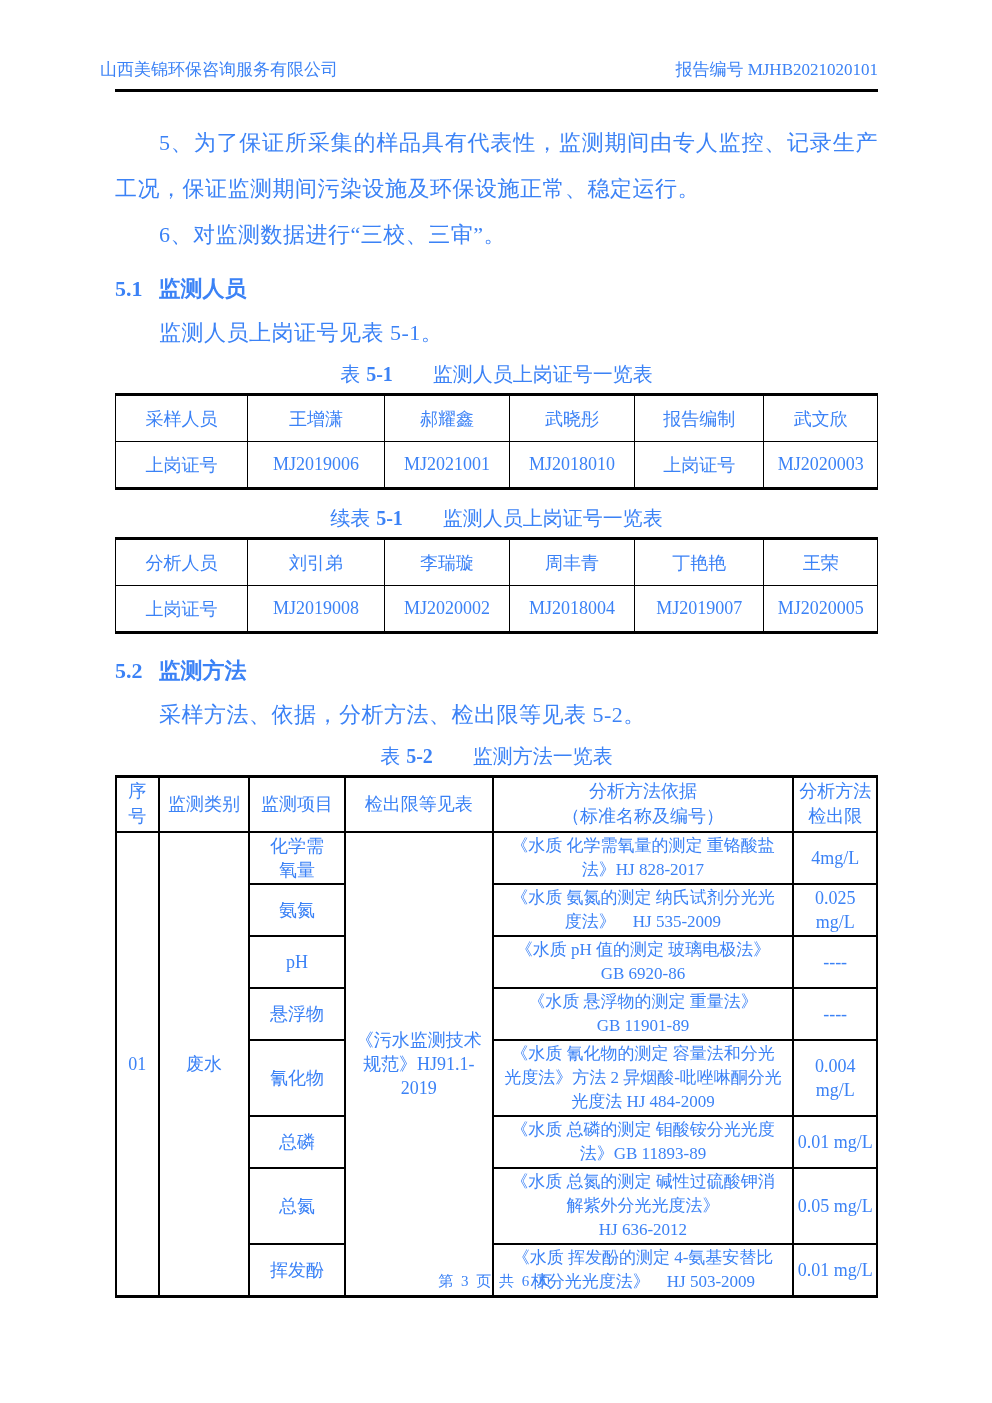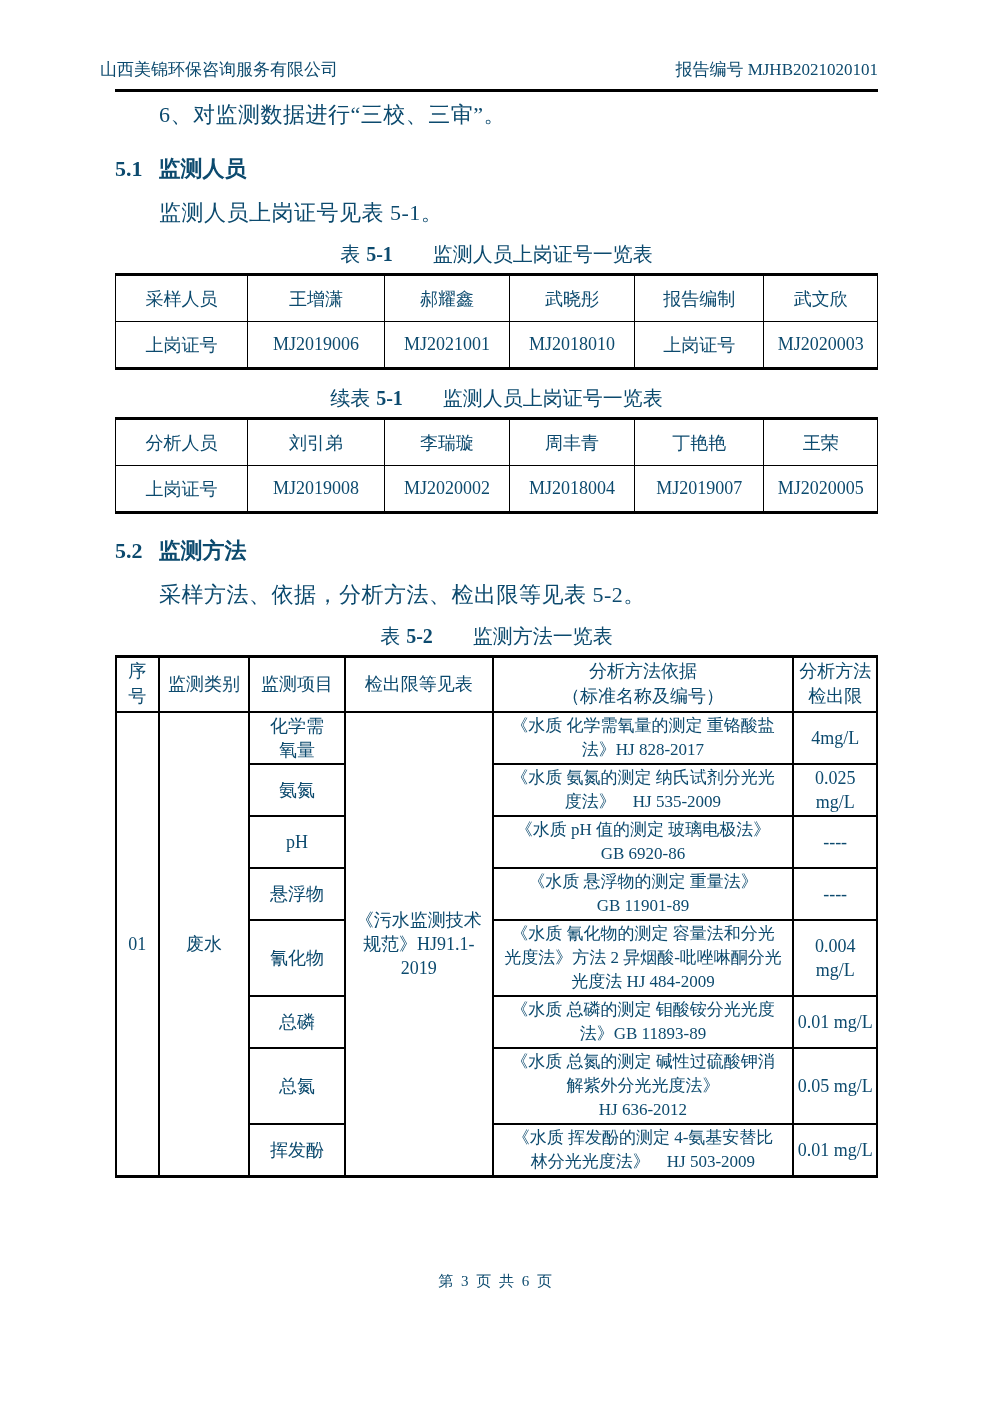--- a/index.html
+++ b/index.html
@@ -1,20 +1,20 @@
 <!DOCTYPE html>
 <html><head>
 <meta charset="utf-8">
 <style>
   html,body { margin:0; padding:0; background:#ffffff; }
   .page {
     position:relative;
     width:992px; height:1403px;
     background:#ffffff;
-    color:#0c4a6e;
+    color:#3b82f6;
     font-family:"Liberation Serif","DejaVu Serif",serif;
     overflow:hidden;
   }
   
   .hdr-row {
     display:flex; justify-content:space-between; align-items:baseline;
     margin:58px 114px 0 100px;
     font-size:17px; line-height:24px;
   }
   .hdr-rule { height:3px; background:#000; margin:7px 114px 0 115px; }
@@ -56,20 +56,21 @@
 <div class="page">
 
   <div class="hdr-row">
     <span>山西美锦环保咨询服务有限公司</span>
     <span>报告编号 MJHB2021020101</span>
   </div>
   <div class="hdr-rule"></div>
 
   <div class="content">
 
+    <p class="body-text indent2 mt-p5">5、为了保证所采集的样品具有代表性，监测期间由专人监控、记录生产工况，保证监测期间污染设施及环保设施正常、稳定运行。</p>
     <p class="body-text indent2">6、对监测数据进行“三校、三审”。</p>
 
     <h2 class="sec-heading"><span class="num">5.1</span><span>监测人员</span></h2>
 
     <p class="body-text indent2">监测人员上岗证号见表 5-1。</p>
 
     <p class="caption"><span>表</span><span class="num">5-1</span><span class="cap-title">监测人员上岗证号一览表</span></p>
 
     <table class="t1">
       <colgroup>

